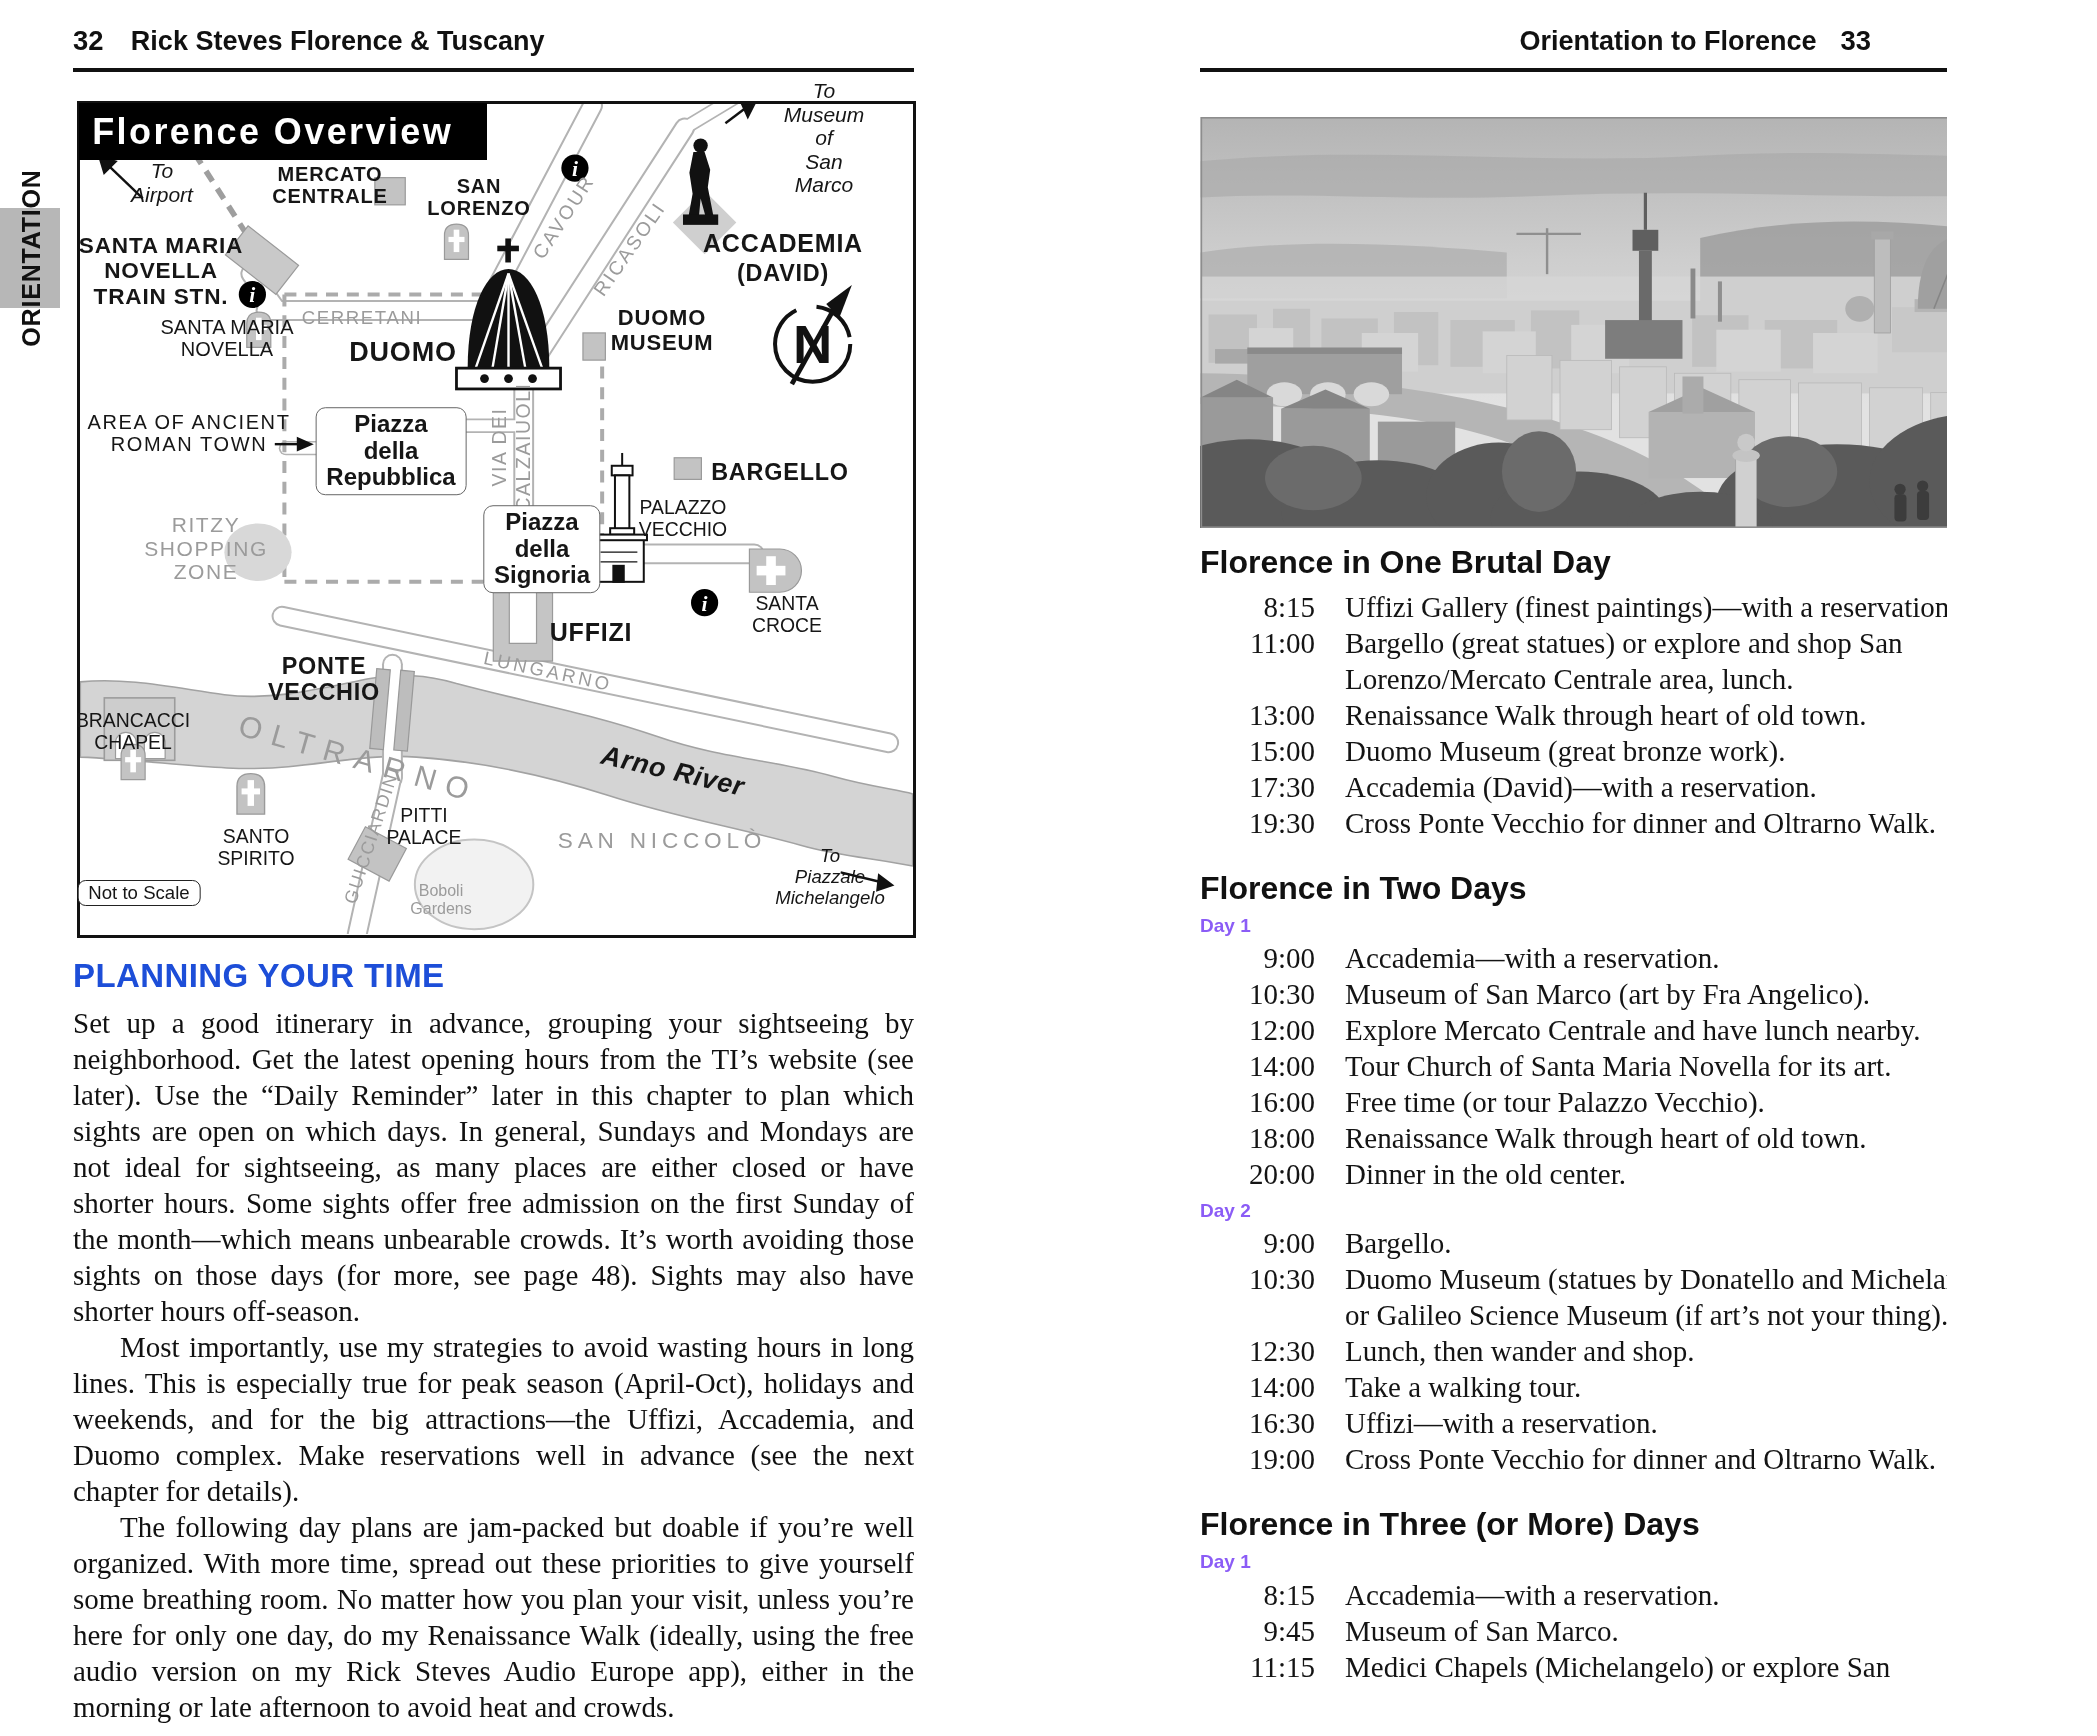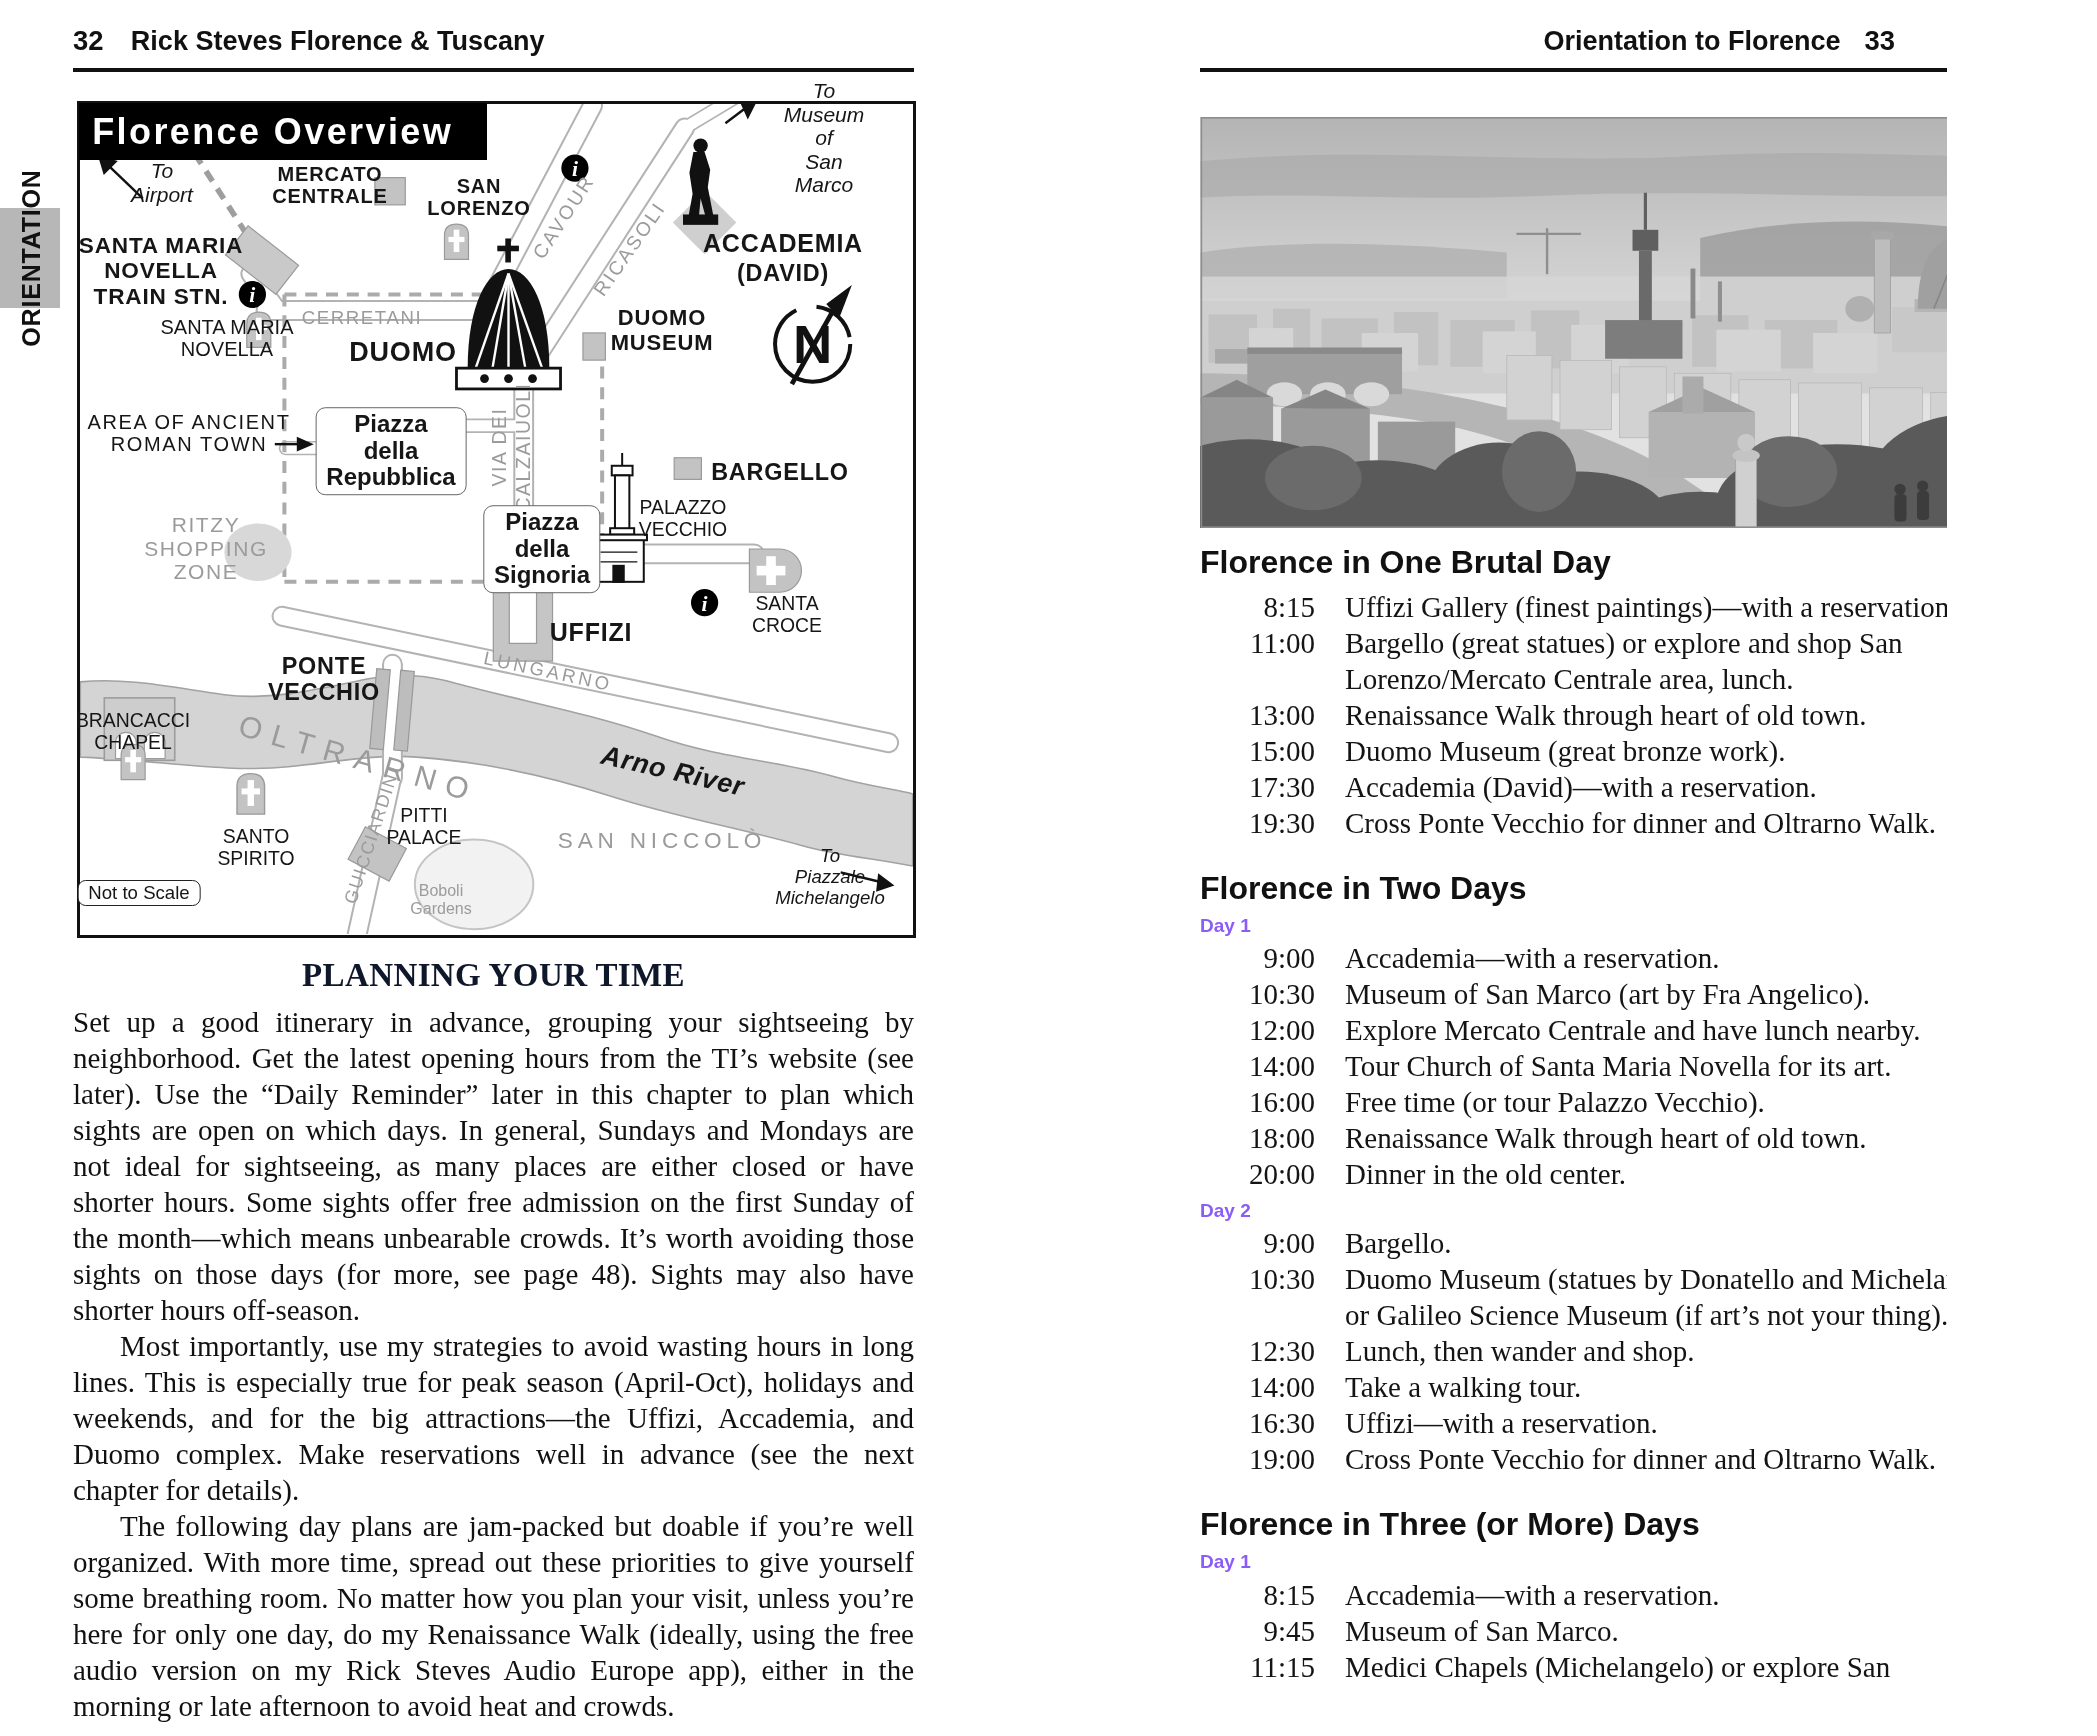--- a/index.html
+++ b/index.html
@@ -2,21 +2,21 @@
 <html style="font-size:13px"><head>
 <meta charset="utf-8">
 <style>
   html,body{margin:0;padding:0;background:#fff;}
   #page{position:relative;width:1947px;height:1737px;background:#fff;overflow:hidden;
         font-family:"Liberation Serif",serif;color:#141414;margin-top:20px;}
   
   .runhead{position:absolute;top:4.8px;font-family:"Liberation Sans",sans-serif;
            font-weight:bold;font-size:27px;letter-spacing:0px;color:#111;}
   #head-left{left:73px;}
-  #head-right{right:52px;text-align:center;}
+  #head-right{right:76px;text-align:center;}
   .pagenum{font-size:27.4px;}
   #head-left .pagenum{margin-right:27.4px;}
   #head-right .pagenum{margin-left:24px;}
   .headrule{position:absolute;top:48px;height:4px;background:#111;}
   #rule-left{left:73px;width:841px;}
   #rule-right{left:1200px;width:836px;}
   
   .tabband{position:absolute;width:60px;height:100px;background:#b7b7b7;}
   .tabtext{position:absolute;font-family:"Liberation Sans",sans-serif;font-weight:bold;
            font-size:25px;letter-spacing:0.8px;color:#111;white-space:nowrap;}
@@ -31,22 +31,22 @@
       font-family:"Liberation Sans",sans-serif;color:#161616;line-height:1.12;font-size:20px;}
   .b{font-weight:bold;letter-spacing:0.8px;}
   .gray{color:#9b9b9b;}
   .it{font-style:italic;font-weight:normal;letter-spacing:0;}
   .plaza{background:#fff;border:1.6px solid #666;border-radius:9.7px;padding:3.2px 9.7px;
          font-weight:bold;font-size:24px;line-height:1.1;letter-spacing:0;}
   .scalebox{background:#fff;border:1.6px solid #222;border-radius:8px;padding:1.6px 9.7px;
             font-size:18.6px;white-space:nowrap;}
   
   #plan{position:absolute;left:73px;top:937px;width:841px;}
-  #plan h2{font-family:Liberation Serif, serif;font-size:33px;font-weight:bold;
-           margin:0 0 9.7px 0;letter-spacing:0.4px;color:#0f172a;text-align:center;}
+  #plan h2{font-family:Liberation Sans, sans-serif;font-size:33px;font-weight:bold;
+           margin:0 0 9.7px 0;letter-spacing:0.4px;color:#1d4ed8;}
   #plan p{font-size:29px;line-height:36px;text-align:justify;margin:0;color:#111;}
   #plan p.ind{text-indent:47px;}
   
   #rightcol{position:absolute;left:1200px;top:97px;width:836px;}
   #photo{width:836px;height:411px;display:block;}
   #rightcol h2{font-family:"Liberation Sans",sans-serif;font-size:32px;font-weight:bold;
                margin:29px 0 8px 0;color:#111;}
   #rightcol h2.first{margin-top:16px;}
   #rightcol h3{font-family:Liberation Sans, sans-serif;font-size:19px;font-weight:bold;
                margin:8px 0 3.2px 0;color:#8b5cf6;}

